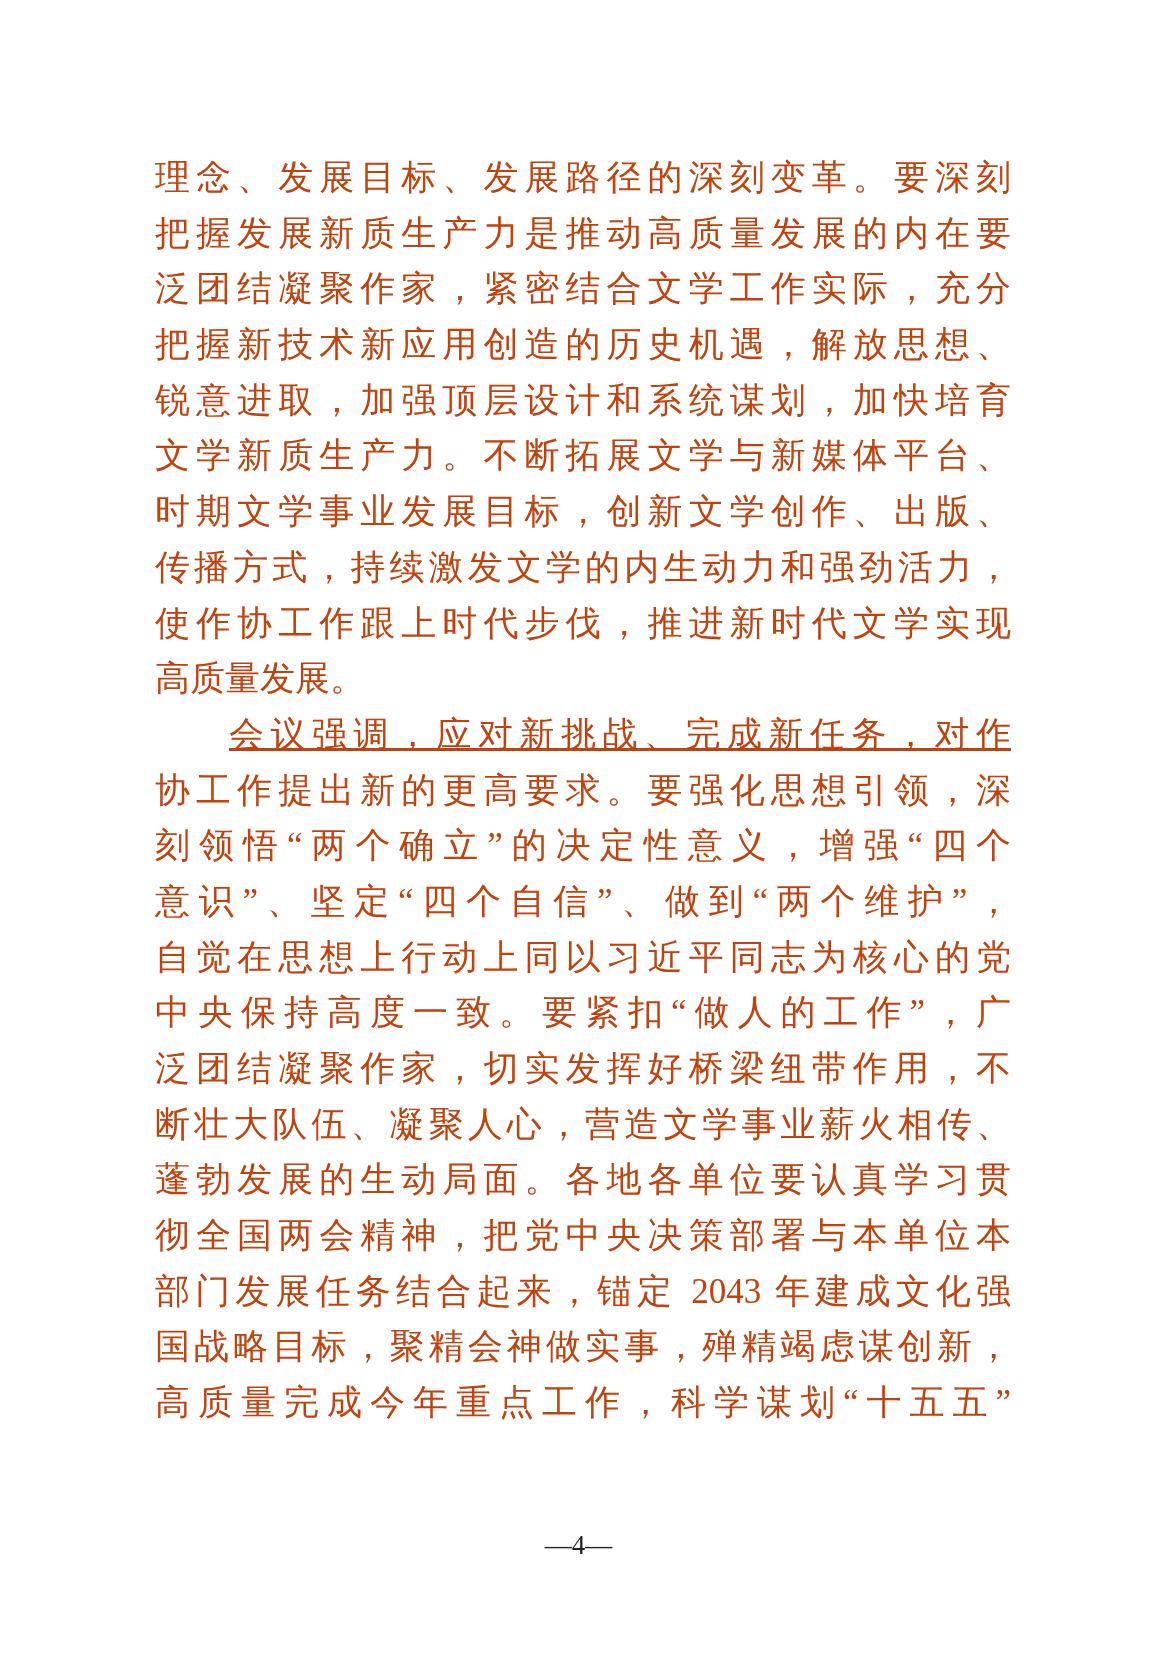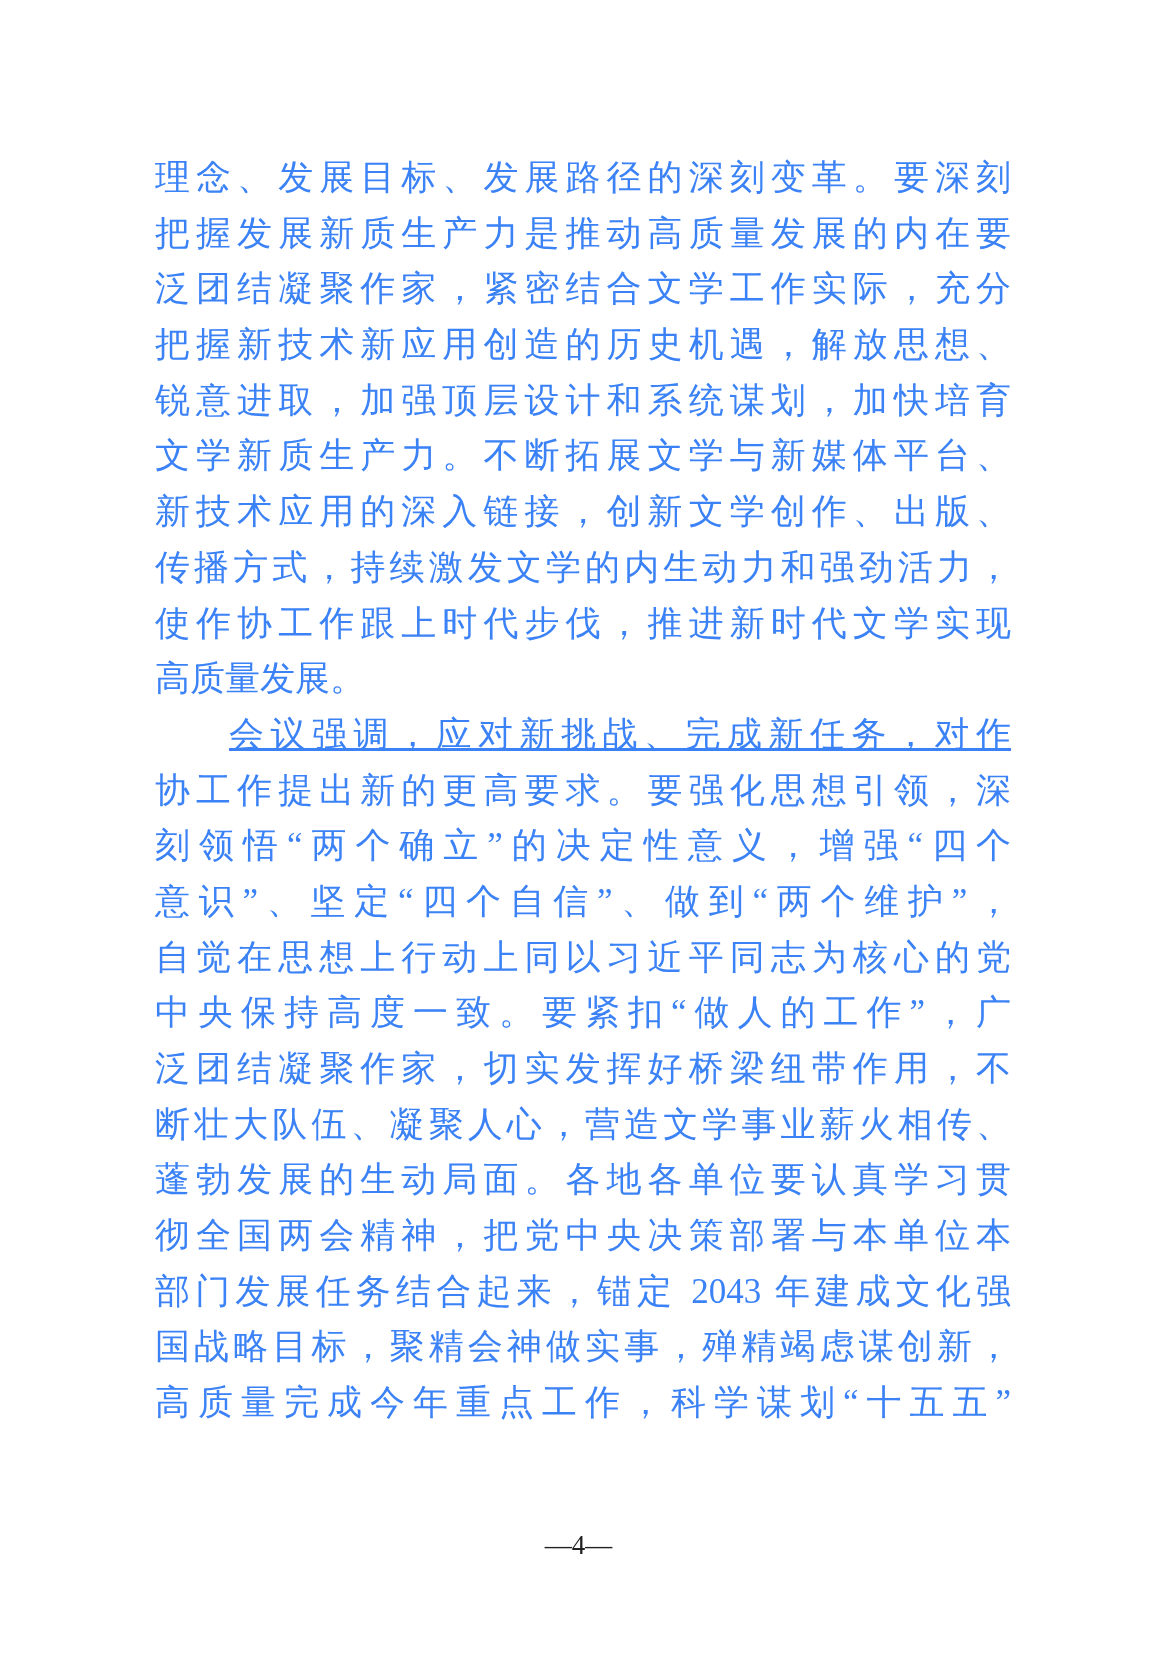--- a/index.html
+++ b/index.html
@@ -53,28 +53,28 @@
     text-align: center;
     font-size: 27px;
     line-height: 34px;
     color: #212121;
   }
 </style>
 </head>
 <body style="background: rgb(255, 255, 255);">
 
 <div class="page">
-  <div class="text-block" style="color: #3b82f6;">
+  <div class="text-block" style="color: #c2410c;">
       <div class="line">理念、发展目标、发展路径的深刻变革。要深刻</div>
       <div class="line">把握发展新质生产力是推动高质量发展的内在要</div>
       <div class="line">泛团结凝聚作家，紧密结合文学工作实际，充分</div>
       <div class="line">把握新技术新应用创造的历史机遇，解放思想、</div>
       <div class="line">锐意进取，加强顶层设计和系统谋划，加快培育</div>
       <div class="line">文学新质生产力。不断拓展文学与新媒体平台、</div>
-      <div class="line">新技术应用的深入链接，创新文学创作、出版、</div>
+      <div class="line">时期文学事业发展目标，创新文学创作、出版、</div>
       <div class="line">传播方式，持续激发文学的内生动力和强劲活力，</div>
       <div class="line">使作协工作跟上时代步伐，推进新时代文学实现</div>
       <div class="line left">高质量发展。</div>
       <div class="line indent">会议强调，应对新挑战、完成新任务，对作</div>
       <div class="line">协工作提出新的更高要求。要强化思想引领，深</div>
       <div class="line">刻领悟“两个确立”的决定性意义，增强“四个</div>
       <div class="line">意识”、坚定“四个自信”、做到“两个维护”，</div>
       <div class="line">自觉在思想上行动上同以习近平同志为核心的党</div>
       <div class="line">中央保持高度一致。要紧扣“做人的工作”，广</div>
       <div class="line">泛团结凝聚作家，切实发挥好桥梁纽带作用，不</div>

